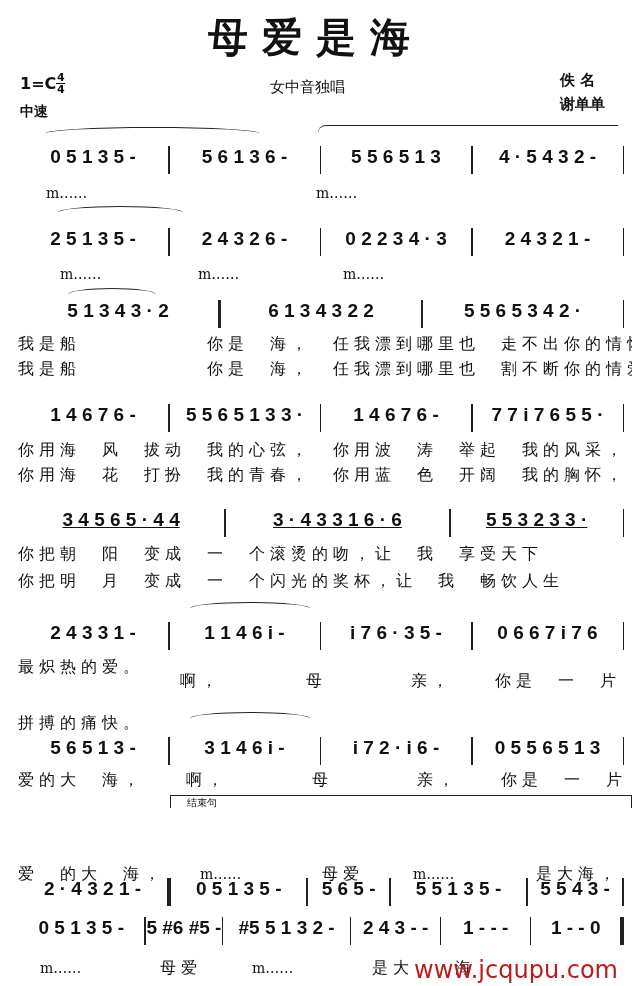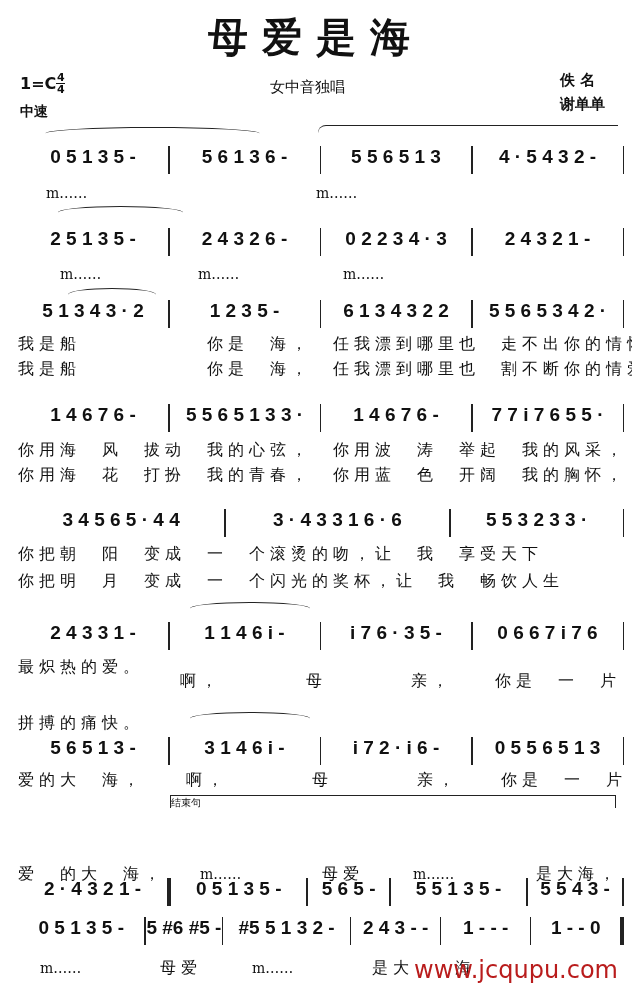--- a/index.html
+++ b/index.html
@@ -11,21 +11,21 @@
   .tempo{position:absolute;left:20px;top:103px;font-size:14px;font-weight:bold;}
   .perf{position:absolute;left:270px;top:78px;font-size:15px;}
   .credits{position:absolute;left:512px;top:68px;font-size:15px;font-weight:bold;line-height:24px;margin-left:48px;}
   .credits div{display:flex;justify-content:space-between;width:102px;}
   .notes{position:absolute;left:18px;right:8px;height:26px;display:flex;align-items:flex-start;font-family:"Liberation Sans",sans-serif;font-weight:bold;font-size:19px;}
   .m{flex:1;display:flex;justify-content:space-around;align-items:center;position:relative;}
   .bl{width:1.5px;height:28px;background:#222;flex:none;}
   .lyr{position:absolute;left:18px;right:12px;font-size:16px;letter-spacing:5px;white-space:nowrap;}
   .mm{position:absolute;font-family:"DejaVu Serif",serif;font-size:14px;}
   .slur{position:absolute;border-top:1.5px solid #222;border-radius:50% 50% 0 0;height:12px;}
-  .endbox{position:absolute;left:170px;top:795px;width:444px;height:12px;border-top:1.5px solid #222;border-left:1.5px solid #222;border-right:1.5px solid #222;font-size:10px;padding-left:0;}
+  .endbox{position:absolute;left:170px;top:795px;width:444px;height:12px;border-top:1.5px solid #222;border-left:1.5px solid #222;border-right:1.5px solid #222;font-size:10px;padding-left:16px;}
   .wm{position:absolute;right:14px;bottom:2px;font-size:24px;color:#b91c1c;font-family:"DejaVu Sans",sans-serif;}
 </style>
 </head>
 <body>
 
 <div class="title">母爱是海</div>
 <div class="key">
   <span>1=C</span>
   <span class="ts">
     <span>4</span>
@@ -73,21 +73,20 @@
     <span class="bl"></span>
 </div>
 <span class="mm" style="left:60px;top:266px;">m……</span>
 <span class="mm" style="left:198px;top:266px;">m……</span>
 <span class="mm" style="left:343px;top:266px;">m……</span>
 
 <div class="slur" style="left:68px;top:288px;width:88px;"></div>
 <div class="notes" style="top:300px;">
   <span class="m">5 1 3 4 3 · 2</span>
     <span class="bl"></span>
-  <span class="m">1 2 3 5 -</span>
     <span class="bl"></span>
   <span class="m">6 1 3 4 3 2 2</span>
     <span class="bl"></span>
   <span class="m">5 5 6 5 3 4 2 ·</span>
     <span class="bl"></span>
 </div>
 <div class="lyr" style="top:334px;">我是船　　　　　　你是　海，　任我漂到哪里也　走不出你的情怀，</div>
 <div class="lyr" style="top:359px;">我是船　　　　　　你是　海，　任我漂到哪里也　割不断你的情爱，</div>
 
 <div class="notes" style="top:404px;">
@@ -96,21 +95,21 @@
   <span class="m">5 5 6 5 1 3 3 ·</span>
     <span class="bl"></span>
   <span class="m">1 4 6 7 6 -</span>
     <span class="bl"></span>
   <span class="m">7 7 i 7 6 5 5 ·</span>
     <span class="bl"></span>
 </div>
 <div class="lyr" style="top:440px;">你用海　风　拔动　我的心弦，　你用波　涛　举起　我的风采，</div>
 <div class="lyr" style="top:465px;">你用海　花　打扮　我的青春，　你用蓝　色　开阔　我的胸怀，</div>
 
-<div class="notes" style="top:509px;">
+<div class="notes" style="top:509px;text-decoration:underline;">
   <span class="m" style="flex:1.2">3 4 5 6 5 · 4 4</span>
     <span class="bl"></span>
   <span class="m" style="flex:1.3">3 · 4 3 3 1 6 · 6</span>
     <span class="bl"></span>
   <span class="m">5 5 3 2 3 3 ·</span>
     <span class="bl"></span>
 </div>
 <div class="lyr" style="top:544px;">你把朝　阳　变成　一　个滚烫的吻，让　我　享受天下</div>
 <div class="lyr" style="top:571px;">你把明　月　变成　一　个闪光的奖杯，让　我　畅饮人生</div>
 

